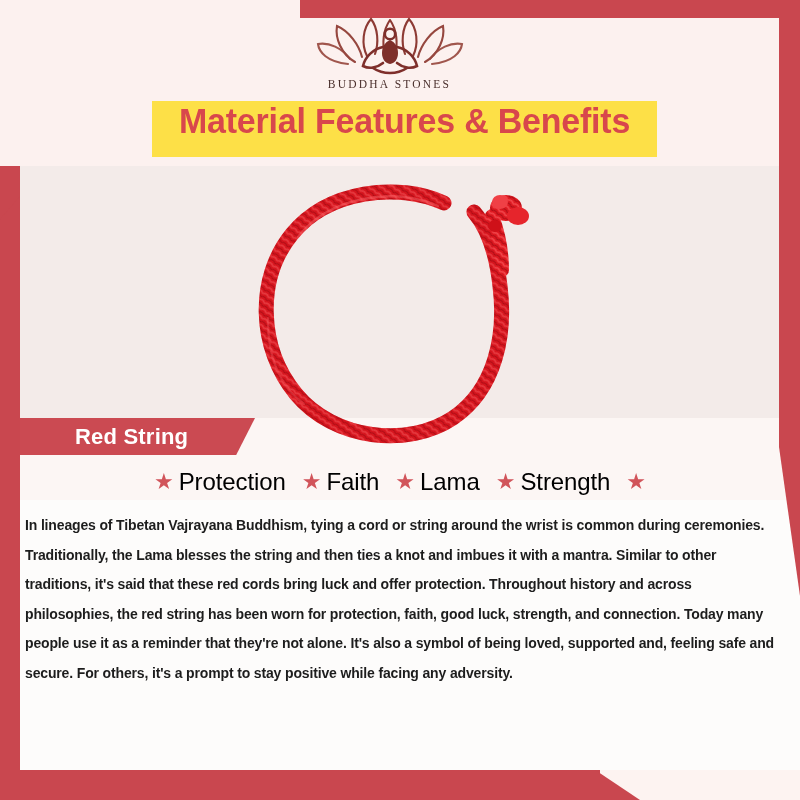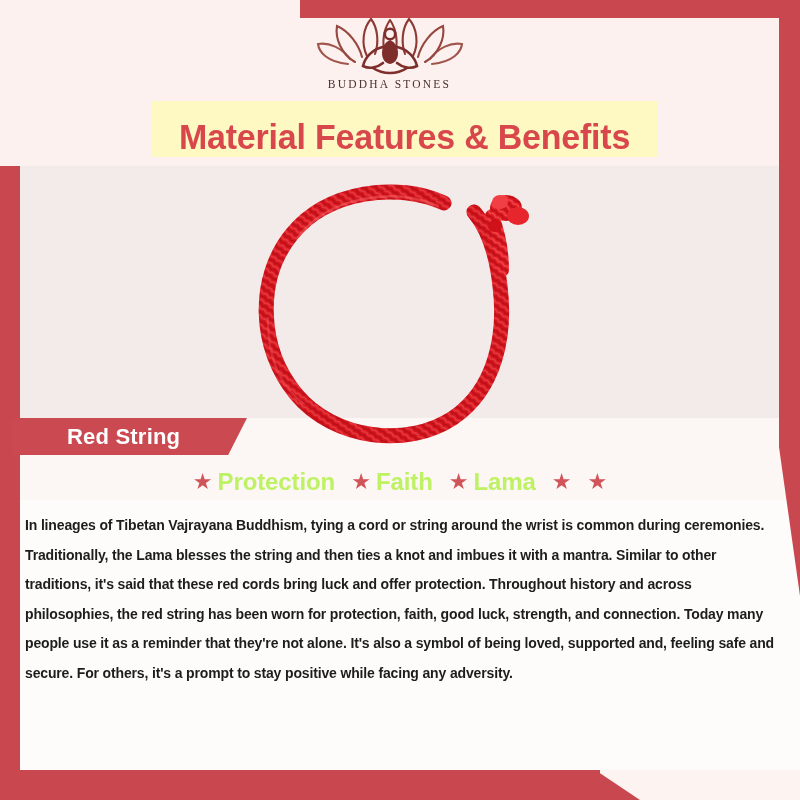--- a/index.html
+++ b/index.html
@@ -105,23 +105,23 @@
     letter-spacing: 2.2px;
     color: #4a2f2c;
     font-weight: 400;
   }
 
   
   .headline-band {
     position: absolute;
     left: 152px; top: 101px;
     width: 505px; height: 56px;
-    background: #fef9c3;
+    background: #fde047;
     display: flex;
-    align-items: flex-end;
+    align-items: flex-start;
     justify-content: center;
   }
   .headline-text {
     font-family: "Liberation Sans Narrow", "Liberation Sans", sans-serif;
     font-size: 35px;
     font-weight: bold;
     color: #d8474c;
     letter-spacing: -0.2px;
     white-space: nowrap;
     transform: scaleX(0.97);
@@ -131,21 +131,21 @@
   .product-photo {
     position: absolute;
     left: 248px; top: 168px;
     width: 326px; height: 285px;
   }
   .product-photo svg { display: block; width: 100%; height: 100%; }
 
   
   .ribbon {
     position: absolute;
-    left: 12px; top: 418px;
+    left: 20px; top: 418px;
     width: 235px; height: 37px;
     background: #cb4a52;
     clip-path: polygon(0 0, 100% 0, 92% 100%, 0 100%);
     display: flex;
     align-items: center;
   }
   .ribbon-label {
     margin-left: 55px;
     font-family: "Liberation Sans Narrow", "Liberation Sans", sans-serif;
     font-size: 22px;
@@ -173,22 +173,22 @@
     white-space: nowrap;
   }
   .benefit .star {
     font-size: 22px;
     line-height: 1;
     color: #d1545a;
   }
   .benefit .benefit-label {
     font-family: "Liberation Sans Narrow", "Liberation Sans", sans-serif;
     font-size: 24px;
-    font-weight: bold;
-    color: #bef264;
+    font-weight: normal;
+    color: #000000;
     letter-spacing: -0.1px;
   }
 
   
   .body-copy {
     position: absolute;
     left: 25px; top: 511px;
     width: 752px;
     font-family: "Liberation Sans Narrow", "Liberation Sans", sans-serif;
     font-size: 14px;
@@ -304,20 +304,21 @@
     <span class="benefit">
       <span class="star">★</span>
       <span class="benefit-label">Faith</span>
     </span>
     <span class="benefit">
       <span class="star">★</span>
       <span class="benefit-label">Lama</span>
     </span>
     <span class="benefit">
       <span class="star">★</span>
+      <span class="benefit-label">Strength</span>
     </span>
     <span class="benefit">
       <span class="star">★</span>
     </span>
   </div>
 
   <p class="body-copy">In lineages of Tibetan Vajrayana Buddhism, tying a cord or string around the wrist is common during ceremonies. Traditionally, the Lama blesses the string and then ties a knot and imbues it with a mantra. Similar to other traditions, it's said that these red cords bring luck and offer protection. Throughout history and across philosophies, the red string has been worn for protection, faith, good luck, strength, and connection. Today many people use it as a reminder that they're not alone. It's also a symbol of being loved, supported and, feeling safe and secure. For others, it's a prompt to stay positive while facing any adversity.</p>
 
 </div>
 

